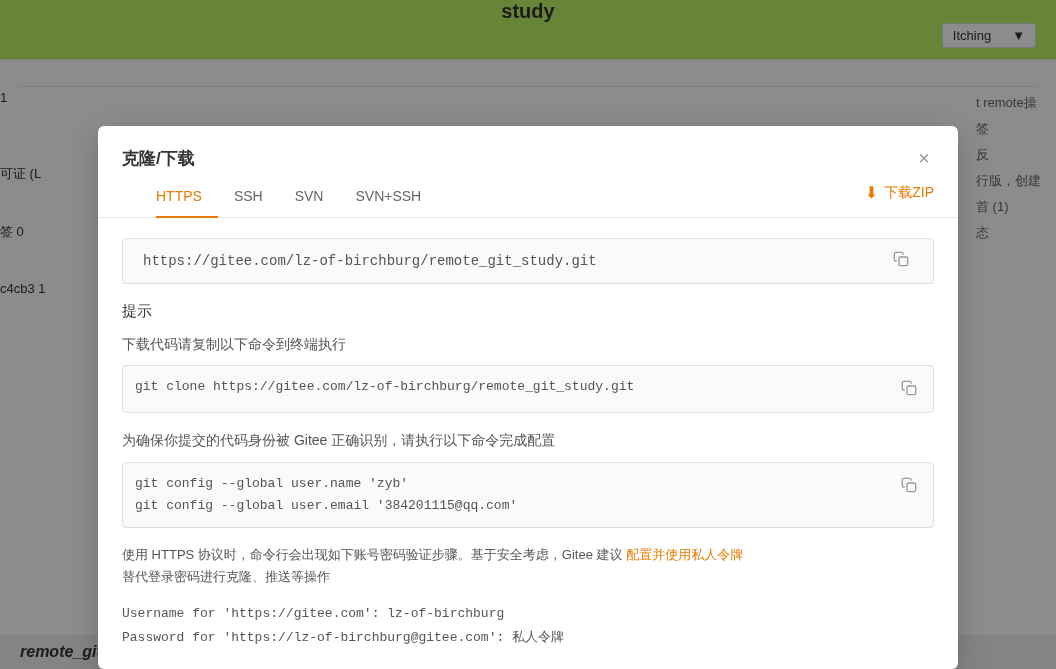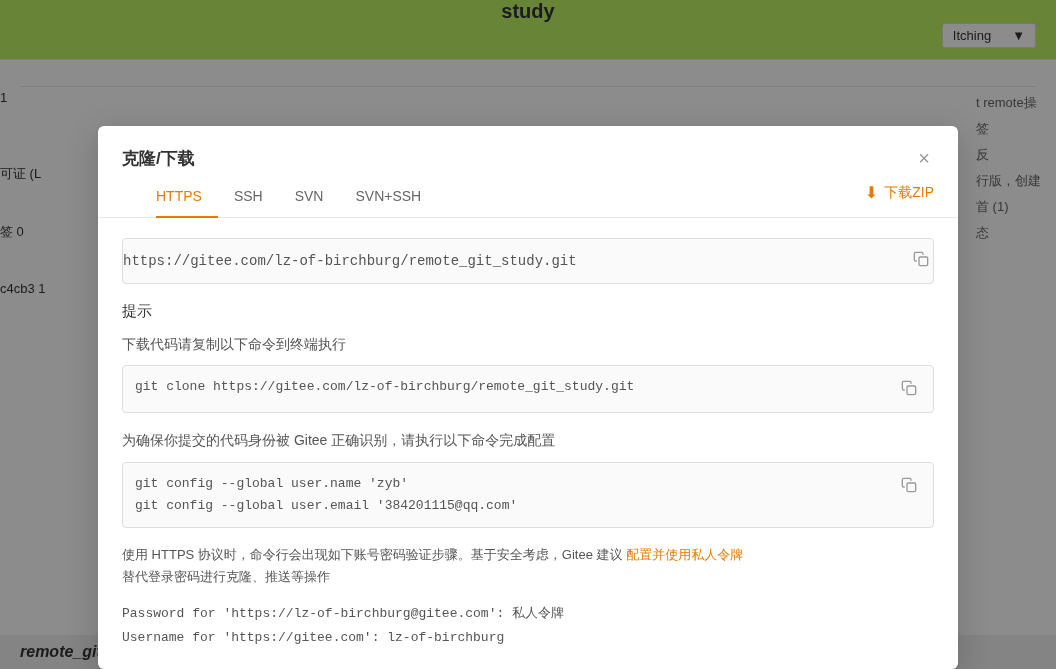--- a/index.html
+++ b/index.html
@@ -151,21 +151,21 @@
     .modal-body {
       padding: 20px 24px;
     }
 
     
     .url-field {
       display: flex;
       align-items: center;
       border: 1px solid #ddd;
       border-radius: 4px;
-      padding: 10px 0;
+      padding: 10px 20px;
       background: #fafafa;
       margin-bottom: 18px;
     }
 
     .url-text {
       flex: 1;
       font-size: 14px;
       color: #555;
       font-family: 'Courier New', monospace;
     }
@@ -392,19 +392,19 @@
           </svg>
         </button>
       </div>
 
       <p class="info-text">
         <span>使用 HTTPS 协议时，命令行会出现如下账号密码验证步骤。基于安全考虑，Gitee 建议 </span><a href="#">配置并使用私人令牌</a><br>
         <span>替代登录密码进行克隆、推送等操作</span>
       </p>
 
       <div class="credentials-text">
+        <div>Username for 'https://gitee.com': lz-of-birchburg</div>
         <div>Password for 'https://lz-of-birchburg@gitee.com': 私人令牌</div>
-        <div>Username for 'https://gitee.com': lz-of-birchburg</div>
       </div>
 
     </div>
   </div>
 </div>
 
 </body></html>

